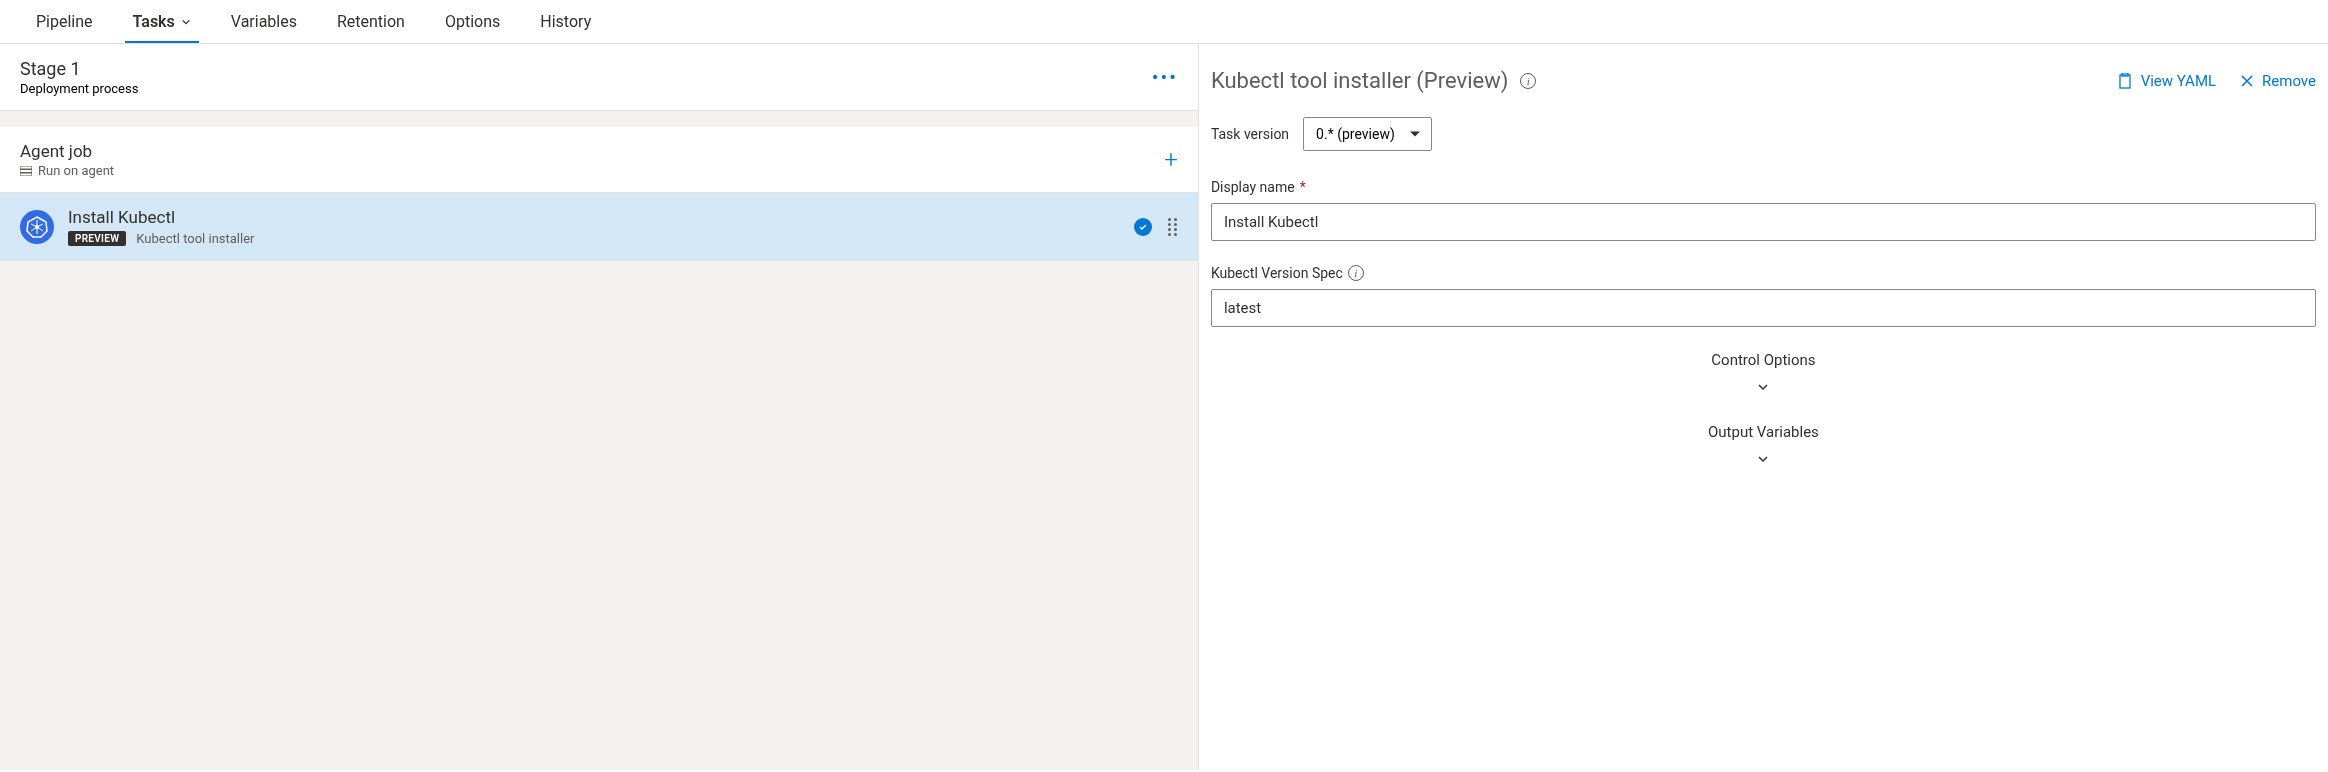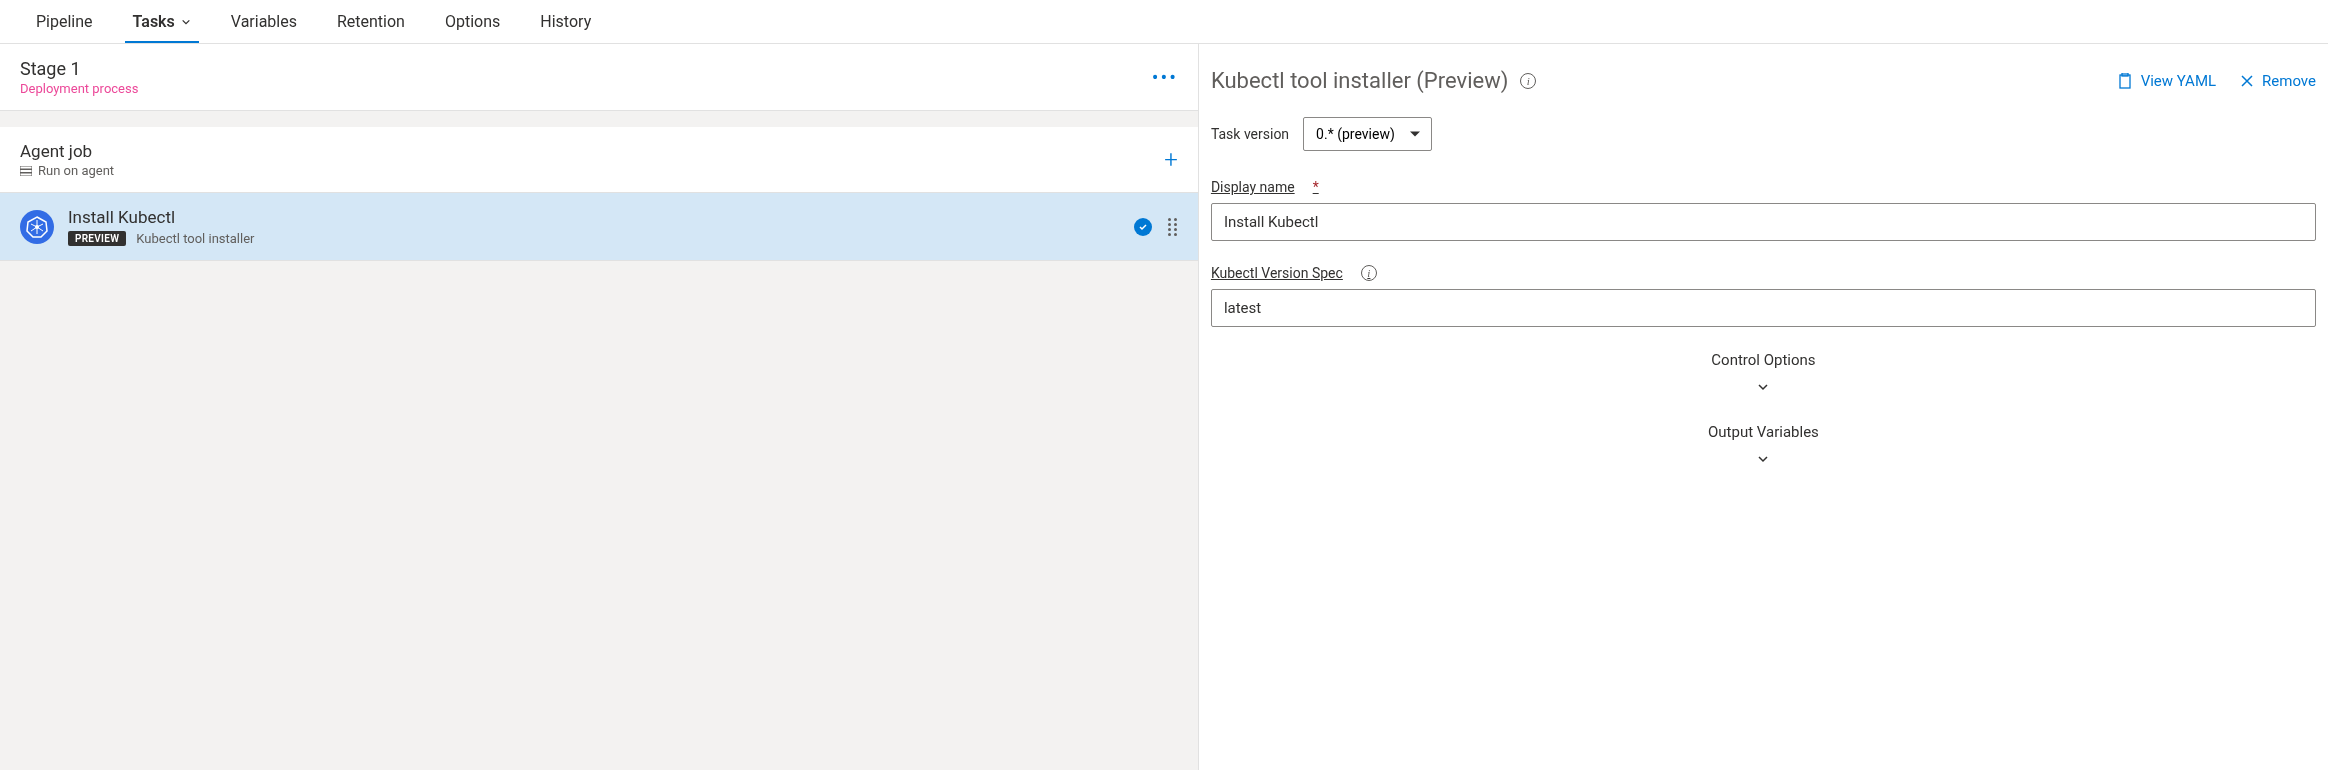--- a/index.html
+++ b/index.html
@@ -63,21 +63,21 @@
       align-items: center;
       border-bottom: 1px solid #e1e1e1;
     }
     .stage-title {
       font-size: 18px;
       font-weight: 400;
       color: #323130;
     }
     .stage-subtitle {
       font-size: 13px;
-      color: #ec4899;
+      color: #000000;
       margin-top: 2px;
     }
     .more-icon {
       color: #0078d4;
       font-size: 20px;
       cursor: pointer;
       letter-spacing: 2px;
     }
     .job-row {
       background: #fff;
@@ -270,22 +270,21 @@
     }
     .form-group {
       margin-bottom: 24px;
     }
     .form-group-label {
       font-size: 14px;
       color: #323130;
       margin-bottom: 8px;
       display: flex;
       align-items: center;
-      gap: 18px;
-      text-decoration: underline;
+      gap: 5px;
     }
     .form-input {
       width: 100%;
       padding: 9px 12px;
       border: 1px solid #8a8886;
       border-radius: 2px;
       font-size: 15px;
       color: #323130;
     }
     .collapsible {

